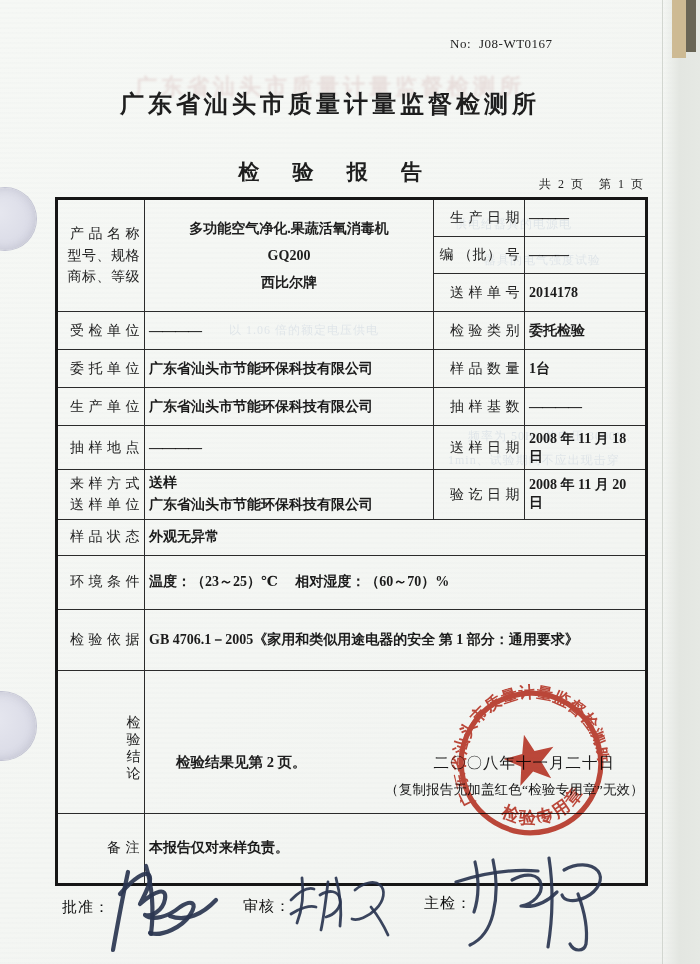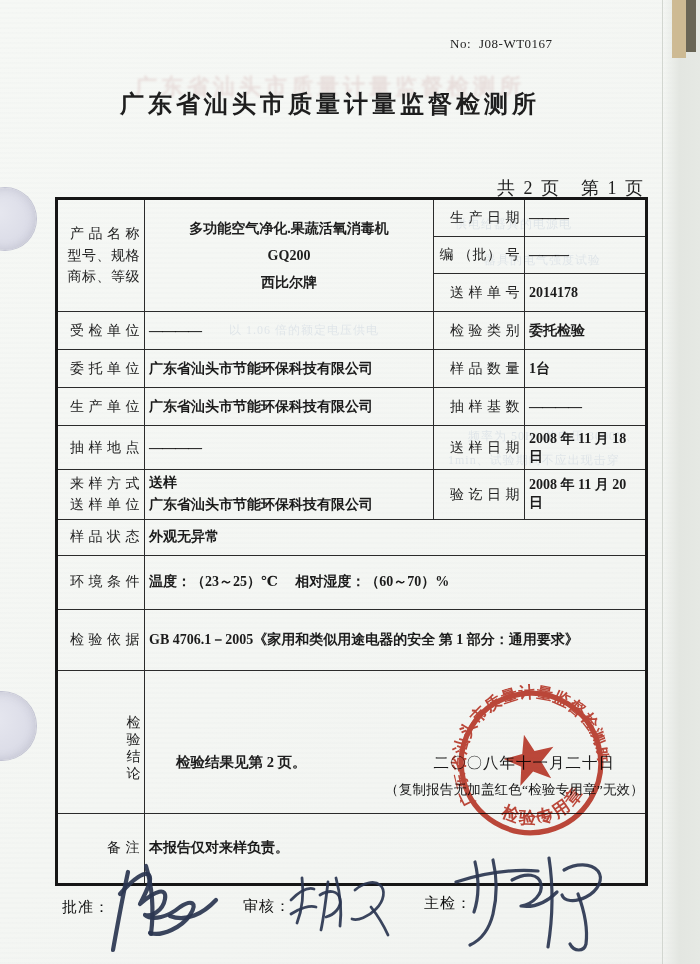--- a/index.html
+++ b/index.html
@@ -35,21 +35,21 @@
   
   .no-line{position:absolute;top:36px;left:450px;font-size:13px;letter-spacing:.5px;}
   .no-line .no-num{margin-left:8px;}
   .org-title{position:absolute;top:88px;left:0;width:660px;text-align:center;
     font-size:24px;font-weight:700;letter-spacing:4px;}
   .center-title{position:absolute;top:124px;left:0;width:660px;text-align:center;
     font-size:21px;font-weight:700;letter-spacing:3px;}
   .report-title{position:absolute;top:158px;left:0;width:660px;text-align:center;
     font-size:21px;font-weight:700;letter-spacing:14px;text-indent:14px;}
   .page-marker{position:absolute;top:176px;left:0;width:645px;text-align:right;
-    font-size:18px;letter-spacing:2px;}
+    font-size:12px;letter-spacing:2px;}
   
   table.report{position:absolute;left:55px;top:197px;width:590px;
     border-collapse:collapse;table-layout:fixed;
     border:3px solid #161616;}
   table.report td{border:1px solid #2b2b2b;font-size:14px;padding:2px 4px;
     vertical-align:middle;overflow:visible;}
   td.lbl{text-align:right;letter-spacing:0.5px;color:#222;line-height:1.55;}
   td.val, .val{font-weight:600;color:#1b1b1b;}
   td.val{padding-left:9px;}
   td.center{text-align:center;}
@@ -92,20 +92,21 @@
   <div class="bleed" style="left:455px;top:216px;">供电给器具的电源电</div>
   <div class="bleed" style="left:455px;top:252px;margin-left:29px;">器具的电气强度试验</div>
   <div class="bleed" style="left:229px;top:322px;">以 1.06 倍的额定电压供电</div>
   <div class="bleed" style="left:448px;top:428px;margin-left:20px;">频率为 50Hz 的电压 3000V、</div>
   <div class="bleed" style="left:448px;top:452px;">1min、试验期间不应出现击穿</div>
 
   <div class="no-line">
     <span>No:</span><span class="no-num">J08-WT0167</span>
   </div>
   <div class="org-title">广东省汕头市质量计量监督检测所</div>
+  <div class="report-title">检 验 报 告</div>
   <div class="page-marker">共 2 页　第 1 页</div>
 
   <table class="report">
     <colgroup>
       <col style="width:88px">
         <col style="width:289px">
         <col style="width:91px">
         <col style="width:122px">
     </colgroup>
     <tbody>

